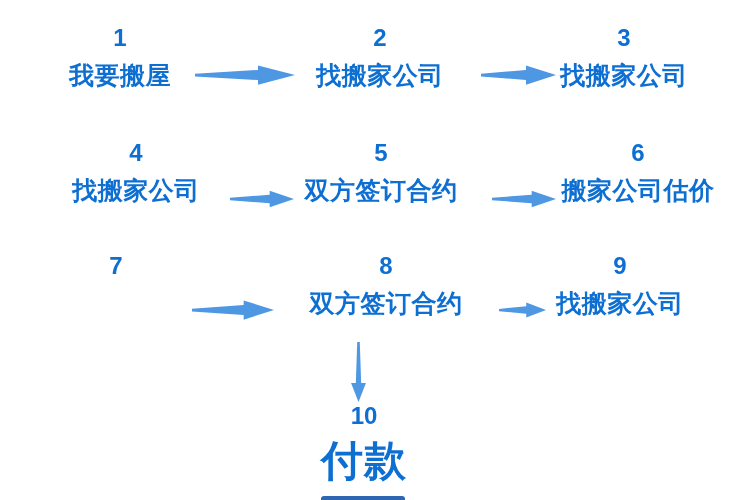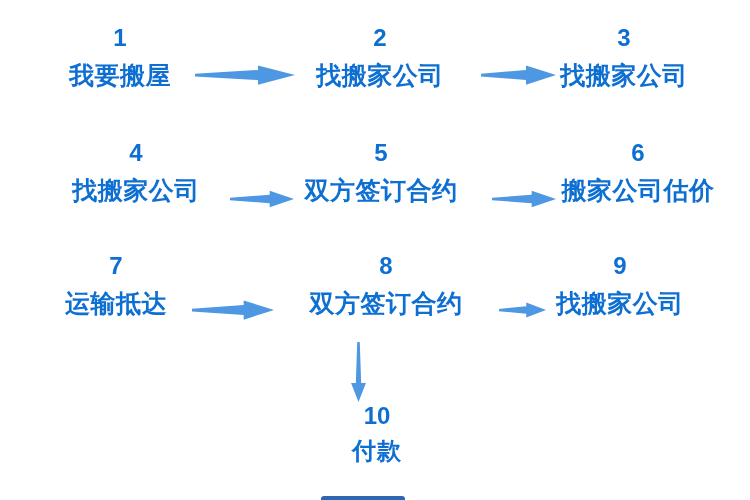--- a/index.html
+++ b/index.html
@@ -25,21 +25,21 @@
     margin-bottom: 11px;
     color: #0e6fd2;
   }
   .step .label {
     font-size: 25px;
     line-height: 1.15;
     color: #0e6fd2;
     letter-spacing: 0.5px;
   }
   .step.big .num { margin-bottom: 9px; }
-  .step.big .label { font-size: 24px; letter-spacing: 1px; }
+  .step.big .label { font-size: 42px; letter-spacing: 1px; }
   .arrow { position: absolute; }
   .arrow svg { display: block; width: 100%; height: 100%; }
   .cutoff {
     position: absolute;
     left: 321px;
     top: 496px;
     width: 84px;
     height: 6px;
     background: #2e66b2;
     border-radius: 3px 3px 0 0;
@@ -91,21 +91,20 @@
         <polygon points="0,10.5 62,7 62,2 100,12 62,22 62,17 0,13.5" fill="#4e97e3"></polygon>
       </svg>
   </div>
   <div class="step" style="left:638px; top:141px;">
     <div class="num">6</div>
     <div class="label">搬家公司估价</div>
   </div>
 
   <div class="step" style="left:116px; top:254px;">
     <div class="num">7</div>
-    <div class="label">运输抵达</div>
   </div>
   <div class="arrow" style="left:192px; top:299px; width:82px; height:22px;">
     <svg viewBox="0 0 100 24" preserveAspectRatio="none">
         <polygon points="0,10.5 63,6.5 63,1.5 100,12 63,22.5 63,17.5 0,13.5" fill="#4e97e3"></polygon>
       </svg>
   </div>
   <div class="step" style="left:386px; top:254px;">
     <div class="num">8</div>
     <div class="label">双方签订合约</div>
   </div>
@@ -118,20 +117,20 @@
     <div class="num">9</div>
     <div class="label">找搬家公司</div>
   </div>
 
   <div class="arrow" style="left:350px; top:342px; width:17px; height:60px;">
     <svg viewBox="0 0 16 60" preserveAspectRatio="none">
         <polygon points="6.8,0 9.2,0 10.5,41 15,41 8,60 1,41 5.5,41" fill="#4e97e3"></polygon>
       </svg>
   </div>
 
-  <div class="step big" style="left:377px; top:404px;">
+  <div class="step big" style="left:364px; top:404px;">
     <div class="num">10</div>
     <div class="label">付款</div>
   </div>
 
   <div class="cutoff"></div>
 
 </div>
 
 </body></html>

